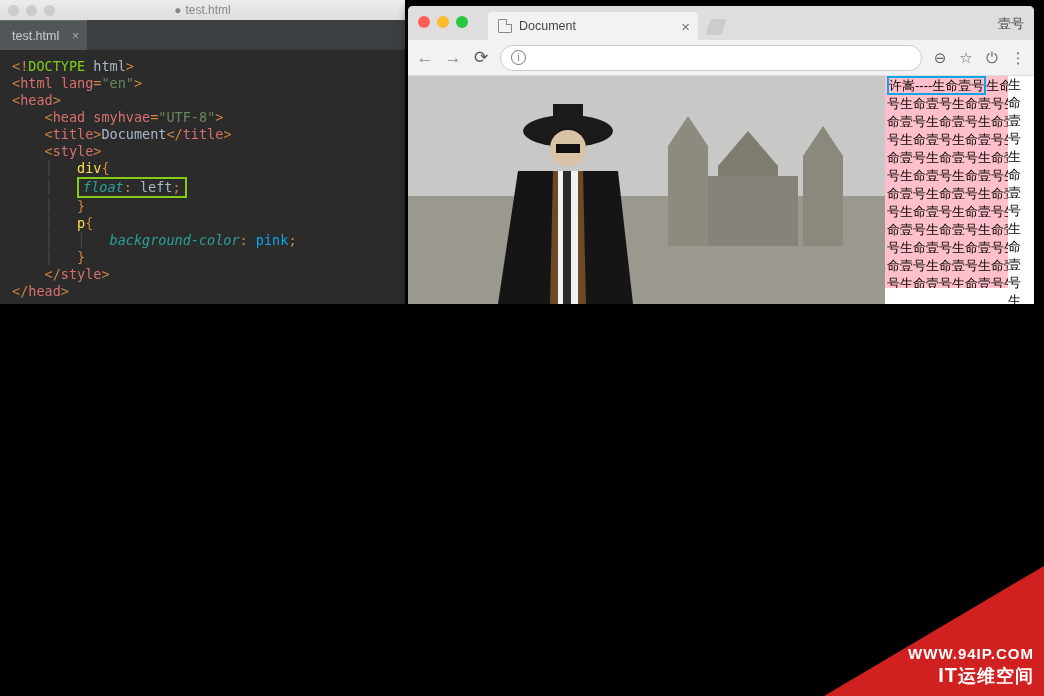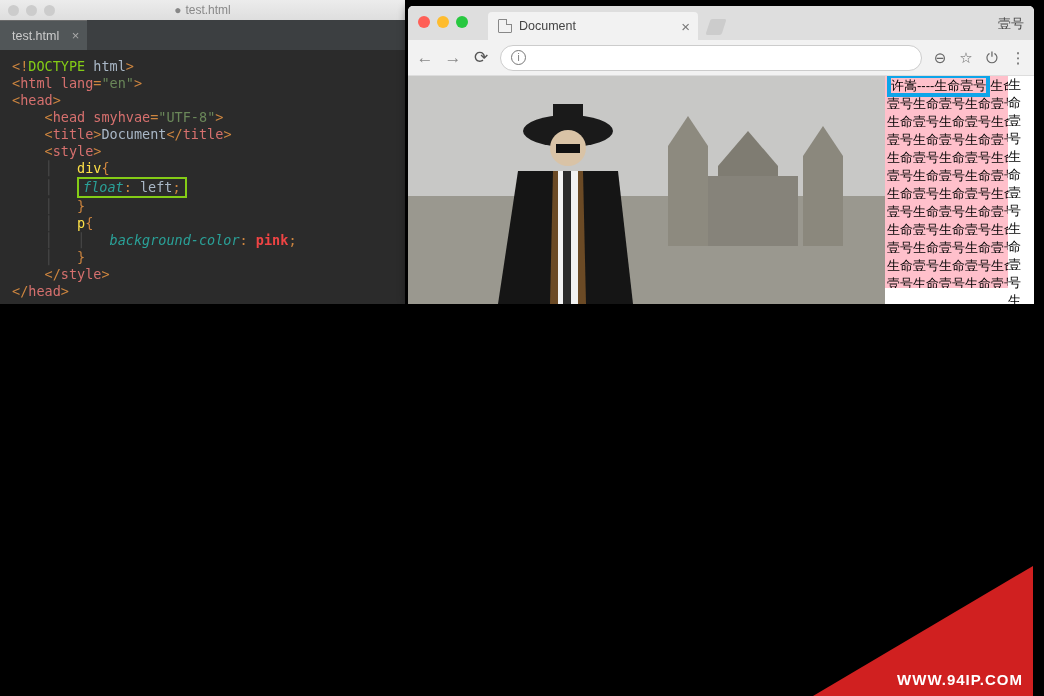--- a/index.html
+++ b/index.html
@@ -69,21 +69,21 @@
   color: #a9b7c6;
   white-space: pre;
 }
 .c-punc { color: #cd853f; }
 .c-tag { color: #d6706e; }
 .c-val { color: #6a8759; }
 .c-propi { color: #2aa198; font-style: italic;}
 .c-sel { color: #fde047; }
 .c-keyword { color:#84cc16;}
 .c-white { color:#a9b7c6;}
-.c-pink { color:#ef4444;font-weight:bold;}
+.c-pink { color:#0ea5e9;}
 .code-highlight {
   border: 2px solid #84cc16;
   padding: 0 4px;
   display: inline-block;
 }
 .indent-guide { color:#4a4a4a;}
 
 
 .chrome {
   position: absolute;
@@ -198,33 +198,33 @@
   background:#ffc0cb;
   font-size:13px;
   line-height:18px;
   color:#000;
   padding:1px 2px;
   word-break:break-all;
   height:212px;
   overflow:hidden;
 }
 .red-first-highlight {
-  border:4px solid #0ea5e9;
+  border:2px solid #0ea5e9;
   display:inline;
   padding:0 0;
 }
 .content-overflow-strip{
   position:absolute;left:600px;top:0;width:24px;height:228px;background:#fff;
   font-size:13px;line-height:18px;color:#000;word-break:break-all;overflow:hidden;
 }
 
 
 .watermark {
   position:absolute;
-  right:11px;bottom:0;
+  right:0;bottom:0;
   width:220px;height:130px;
 }
 .wm-tri {
   position:absolute;right:0;bottom:0;
   width:0;height:0;
   border-left:220px solid transparent;
   border-bottom:130px solid #d02020;
 }
 .wm-txt {
   position:absolute;right:10px;bottom:8px;
@@ -323,14 +323,15 @@
     </div>
     <div class="pink-text"><span class="red-first-highlight">许嵩----生命壹号</span><span>生命壹号生命壹号生命壹号生命壹号生命壹号生命壹号生命壹号生命壹号生命壹号生命壹号生命壹号生命壹号生命壹号生命壹号生命壹号生命壹号生命壹号生命壹号生命壹号生命壹号生命壹号生命壹号生命壹号生命壹号生命壹号生命壹号生命壹号生命壹号生命壹号生命壹号生命壹号生命壹号生命壹号生命壹号生命壹号生命壹号生命壹号生命壹号生命壹号</span></div>
     <div class="content-overflow-strip">生命壹号生命壹号生命壹号生命壹号生命壹号生命壹号生命壹</div>
   </div>
 </div>
 
 <div class="watermark">
   <div class="wm-tri"></div>
   <div class="wm-txt">
     <div class="l1">WWW.94IP.COM</div>
+    <div class="l2"><span>IT</span><span class="zh">运维空间</span></div>
   </div>
 </div>
 
 </body></html>

